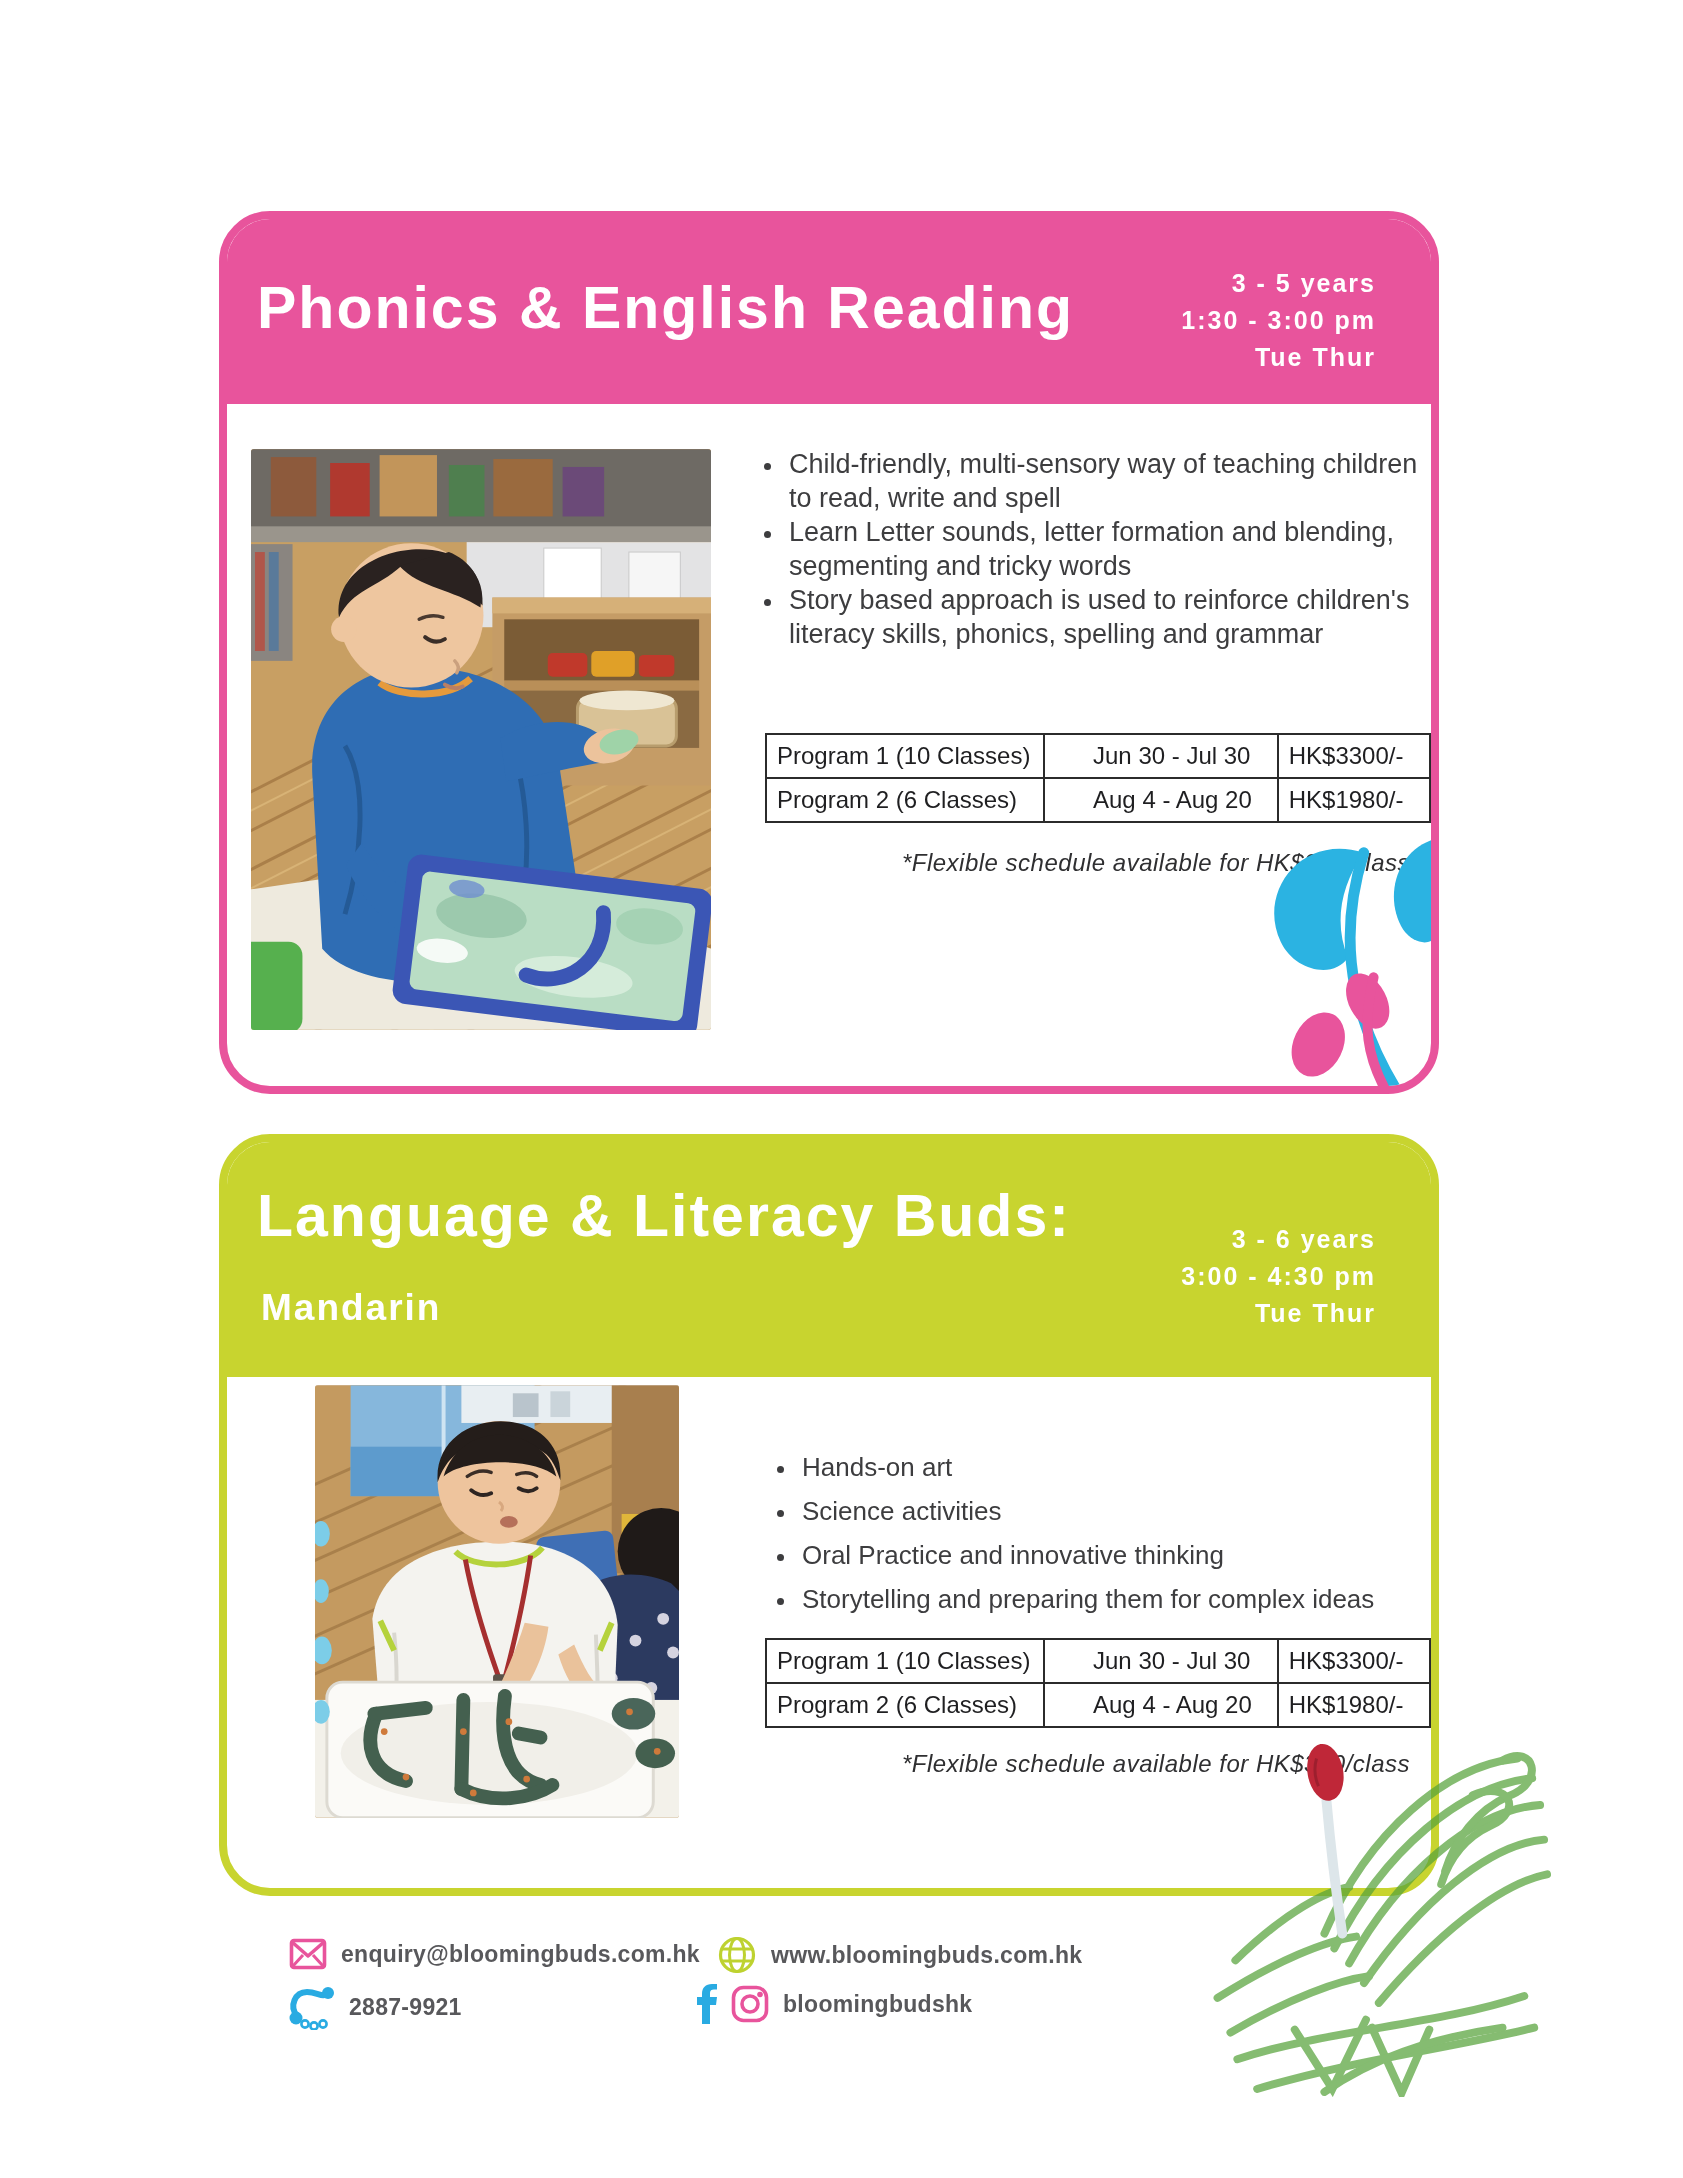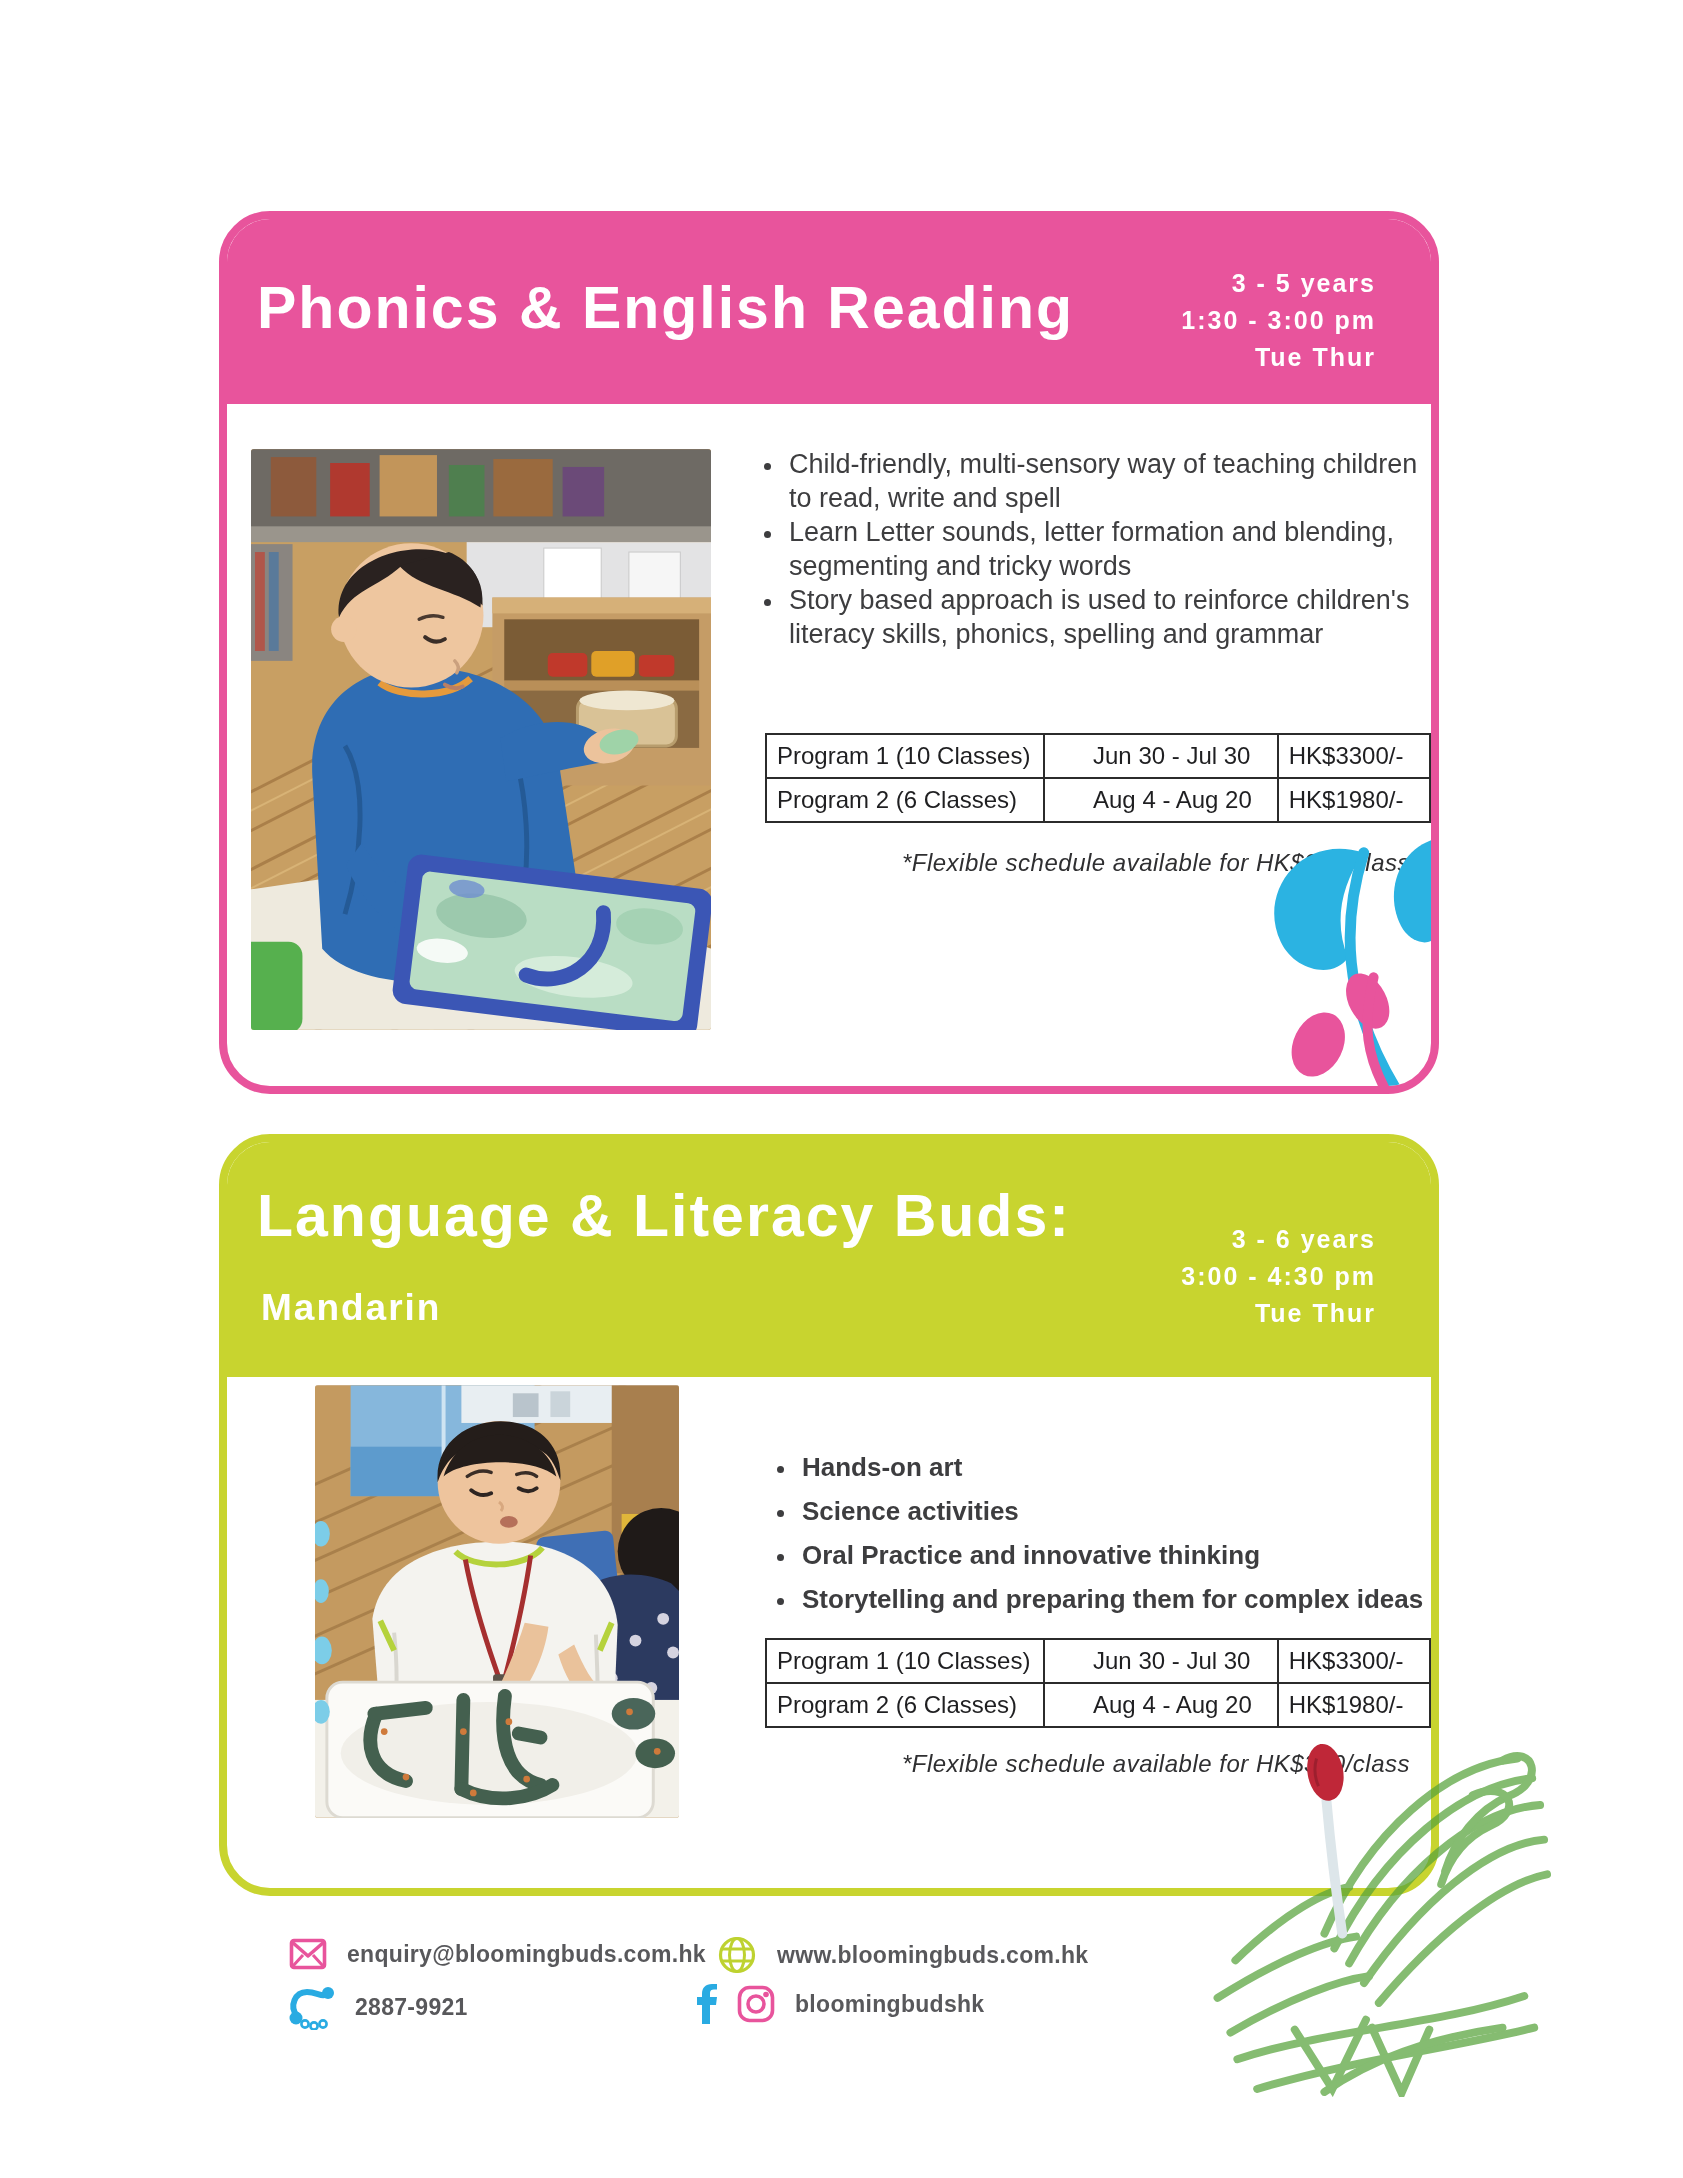--- a/index.html
+++ b/index.html
@@ -43,21 +43,21 @@
   .photo{position:absolute;overflow:hidden;border-radius:3px;background:#d8cdbd;}
   .photo1{left:24px;top:230px;width:460px;height:581px;}
   .photo2{left:88px;top:243px;width:364px;height:433px;}
   .bullets{
     position:absolute;margin:0;padding:0 0 0 36px;color:var(--ink);
     font-size:27px;line-height:34px;
   }
   .bullets li{padding-left:4px;}
   .bullets li::marker{color:var(--ink);font-size:24px;}
   .b1{left:522px;top:228px;width:644px;}
-  .b2{left:535px;top:303px;width:669px;font-size:26px;line-height:44px;font-weight:bold;}
+  .b2{left:535px;top:303px;width:669px;font-size:26px;line-height:44px;}
   .intro{
     position:absolute;left:535px;top:259px;width:683px;margin:0;
     font-size:28px;font-weight:bold;font-style:italic;color:#2f2f31;
   }
   .ptable{
     position:absolute;border-collapse:collapse;font-size:24px;color:#1f1f21;
     table-layout:fixed;
   }
   .ptable td{
     border:2.5px solid var(--tableline);height:38px;padding:2px 6px 2px 10px;
@@ -68,21 +68,21 @@
   .ptable .c3{width:149px;}
   .tb1{left:538px;top:514px;}
   .tb2{left:538px;top:496px;}
   .note{
     position:absolute;left:530px;width:653px;text-align:right;
     font-style:italic;font-size:24px;color:#2f2f31;letter-spacing:0.5px;
   }
   .n1{top:630px;}
   .n2{top:608px;}
   .bud-decor{position:absolute;right:-4px;bottom:-4px;width:188px;height:259px;}
-  .footer-item{position:absolute;display:flex;align-items:center;gap:20px;padding-left:28px;}
+  .footer-item{position:absolute;display:flex;align-items:center;gap:14px;padding-left:28px;}
   .footer-text{
     font-size:23px;font-weight:bold;color:var(--foottext);letter-spacing:0.3px;
     white-space:nowrap;
   }
   .f-email{left:261px;top:1938px;}
   .f-phone{left:259px;top:1984px;}
   .f-web{left:689px;top:1935px;}
   .f-social{left:667px;top:1984px;}
   .crayon{position:absolute;left:1176px;top:1701px;width:376px;height:396px;z-index:6;}
 </style>

